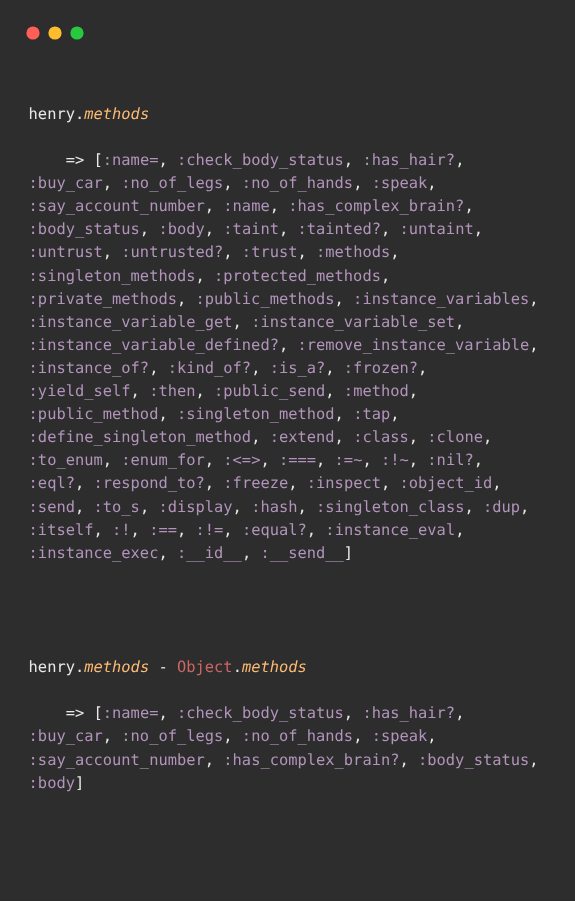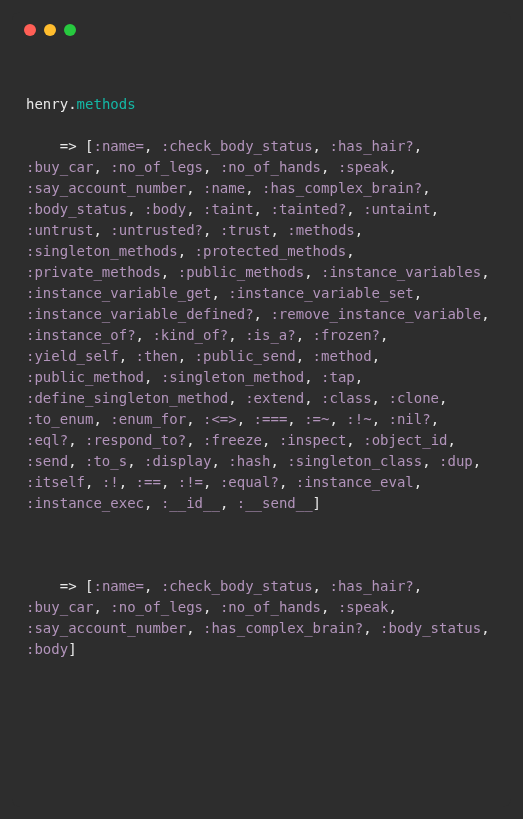--- a/index.html
+++ b/index.html
@@ -35,34 +35,35 @@
     }
     .dot.red { background: #ff5f56; }
     .dot.yellow { background: #ffbd2e; }
     .dot.green { background: #27c93f; }
     .content {
       padding: 8px 14px 14px 14px;
       word-wrap: break-word;
       white-space: pre-wrap;
     }
     .t-white { color: #e8e8e8; }
-    .t-method { color: #14b8a6; }
+    .t-method { color: #fdba74; font-style: italic; }
     .t-symbol { color: #b294bb; }
     .t-class { color: #cc6666; }
     .line { display: block; }
     .spacer { height: 20px; }
   </style>
 </head>
 <body>
 
 <div class="window">
   <div class="titlebar">
     <div class="dot red"></div>
     <div class="dot yellow"></div>
     <div class="dot green"></div>
   </div>
   <div class="content">
     <span class="line"><span class="t-white">henry</span><span class="t-white">.</span><span class="t-method">methods</span></span>
     <span id="out1"><span class="t-white">=&gt; </span><span class="t-white">[</span><span class="t-symbol">:name=</span><span class="t-white">, </span><span class="t-symbol">:check_body_status</span><span class="t-white">, </span><span class="t-symbol">:has_hair?</span><span class="t-white">, </span><span class="t-symbol">:buy_car</span><span class="t-white">, </span><span class="t-symbol">:no_of_legs</span><span class="t-white">, </span><span class="t-symbol">:no_of_hands</span><span class="t-white">, </span><span class="t-symbol">:speak</span><span class="t-white">, </span><span class="t-symbol">:say_account_number</span><span class="t-white">, </span><span class="t-symbol">:name</span><span class="t-white">, </span><span class="t-symbol">:has_complex_brain?</span><span class="t-white">, </span><span class="t-symbol">:body_status</span><span class="t-white">, </span><span class="t-symbol">:body</span><span class="t-white">, </span><span class="t-symbol">:taint</span><span class="t-white">, </span><span class="t-symbol">:tainted?</span><span class="t-white">, </span><span class="t-symbol">:untaint</span><span class="t-white">, </span><span class="t-symbol">:untrust</span><span class="t-white">, </span><span class="t-symbol">:untrusted?</span><span class="t-white">, </span><span class="t-symbol">:trust</span><span class="t-white">, </span><span class="t-symbol">:methods</span><span class="t-white">, </span><span class="t-symbol">:singleton_methods</span><span class="t-white">, </span><span class="t-symbol">:protected_methods</span><span class="t-white">, </span><span class="t-symbol">:private_methods</span><span class="t-white">, </span><span class="t-symbol">:public_methods</span><span class="t-white">, </span><span class="t-symbol">:instance_variables</span><span class="t-white">, </span><span class="t-symbol">:instance_variable_get</span><span class="t-white">, </span><span class="t-symbol">:instance_variable_set</span><span class="t-white">, </span><span class="t-symbol">:instance_variable_defined?</span><span class="t-white">, </span><span class="t-symbol">:remove_instance_variable</span><span class="t-white">, </span><span class="t-symbol">:instance_of?</span><span class="t-white">, </span><span class="t-symbol">:kind_of?</span><span class="t-white">, </span><span class="t-symbol">:is_a?</span><span class="t-white">, </span><span class="t-symbol">:frozen?</span><span class="t-white">, </span><span class="t-symbol">:yield_self</span><span class="t-white">, </span><span class="t-symbol">:then</span><span class="t-white">, </span><span class="t-symbol">:public_send</span><span class="t-white">, </span><span class="t-symbol">:method</span><span class="t-white">, </span><span class="t-symbol">:public_method</span><span class="t-white">, </span><span class="t-symbol">:singleton_method</span><span class="t-white">, </span><span class="t-symbol">:tap</span><span class="t-white">, </span><span class="t-symbol">:define_singleton_method</span><span class="t-white">, </span><span class="t-symbol">:extend</span><span class="t-white">, </span><span class="t-symbol">:class</span><span class="t-white">, </span><span class="t-symbol">:clone</span><span class="t-white">, </span><span class="t-symbol">:to_enum</span><span class="t-white">, </span><span class="t-symbol">:enum_for</span><span class="t-white">, </span><span class="t-symbol">:&lt;=&gt;</span><span class="t-white">, </span><span class="t-symbol">:===</span><span class="t-white">, </span><span class="t-symbol">:=~</span><span class="t-white">, </span><span class="t-symbol">:!~</span><span class="t-white">, </span><span class="t-symbol">:nil?</span><span class="t-white">, </span><span class="t-symbol">:eql?</span><span class="t-white">, </span><span class="t-symbol">:respond_to?</span><span class="t-white">, </span><span class="t-symbol">:freeze</span><span class="t-white">, </span><span class="t-symbol">:inspect</span><span class="t-white">, </span><span class="t-symbol">:object_id</span><span class="t-white">, </span><span class="t-symbol">:send</span><span class="t-white">, </span><span class="t-symbol">:to_s</span><span class="t-white">, </span><span class="t-symbol">:display</span><span class="t-white">, </span><span class="t-symbol">:hash</span><span class="t-white">, </span><span class="t-symbol">:singleton_class</span><span class="t-white">, </span><span class="t-symbol">:dup</span><span class="t-white">, </span><span class="t-symbol">:itself</span><span class="t-white">, </span><span class="t-symbol">:!</span><span class="t-white">, </span><span class="t-symbol">:==</span><span class="t-white">, </span><span class="t-symbol">:!=</span><span class="t-white">, </span><span class="t-symbol">:equal?</span><span class="t-white">, </span><span class="t-symbol">:instance_eval</span><span class="t-white">, </span><span class="t-symbol">:instance_exec</span><span class="t-white">, </span><span class="t-symbol">:__id__</span><span class="t-white">, </span><span class="t-symbol">:__send__</span><span class="t-white">]</span></span>
     <div class="spacer"></div>
+    <span class="line"><span class="t-white">henry</span><span class="t-white">.</span><span class="t-method">methods</span><span class="t-white"> - </span><span class="t-class">Object</span><span class="t-white">.</span><span class="t-method">methods</span></span>
     <span id="out2"><span class="t-white">=&gt; </span><span class="t-white">[</span><span class="t-symbol">:name=</span><span class="t-white">, </span><span class="t-symbol">:check_body_status</span><span class="t-white">, </span><span class="t-symbol">:has_hair?</span><span class="t-white">, </span><span class="t-symbol">:buy_car</span><span class="t-white">, </span><span class="t-symbol">:no_of_legs</span><span class="t-white">, </span><span class="t-symbol">:no_of_hands</span><span class="t-white">, </span><span class="t-symbol">:speak</span><span class="t-white">, </span><span class="t-symbol">:say_account_number</span><span class="t-white">, </span><span class="t-symbol">:has_complex_brain?</span><span class="t-white">, </span><span class="t-symbol">:body_status</span><span class="t-white">, </span><span class="t-symbol">:body</span><span class="t-white">]</span></span>
   </div>
 </div>
 
 </body></html>

